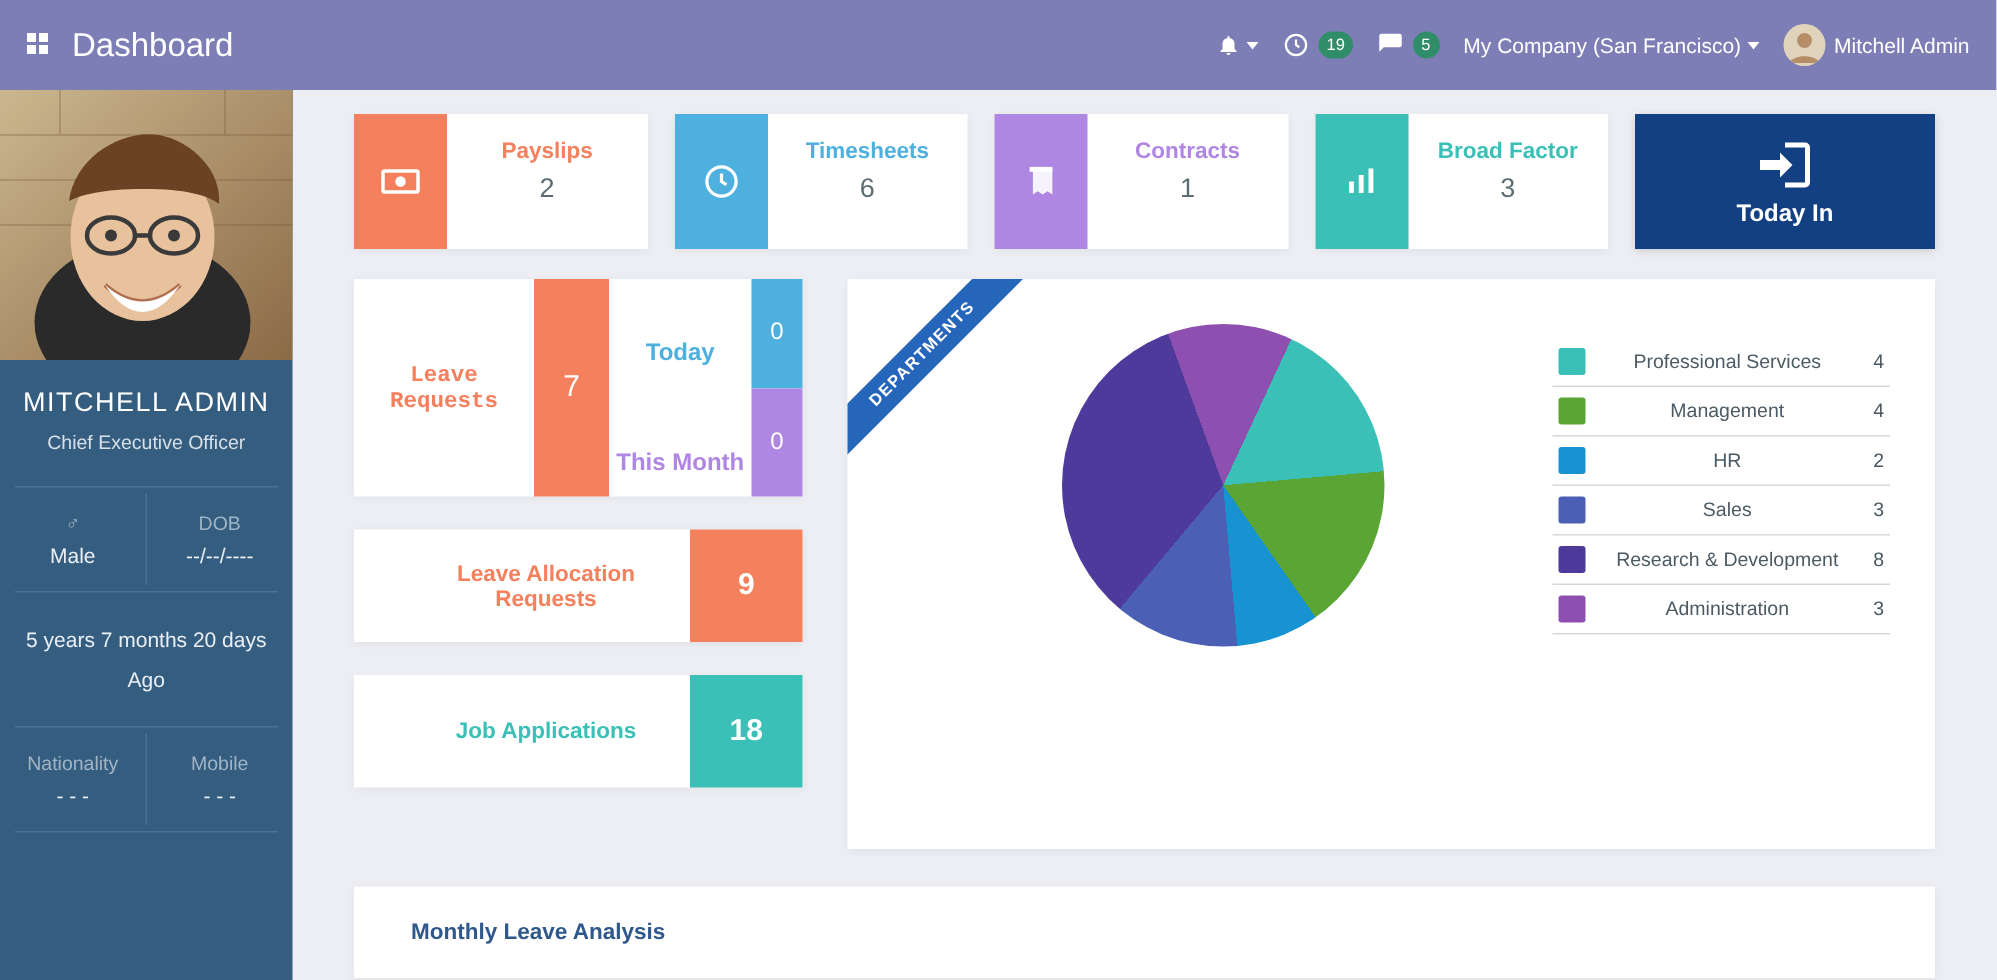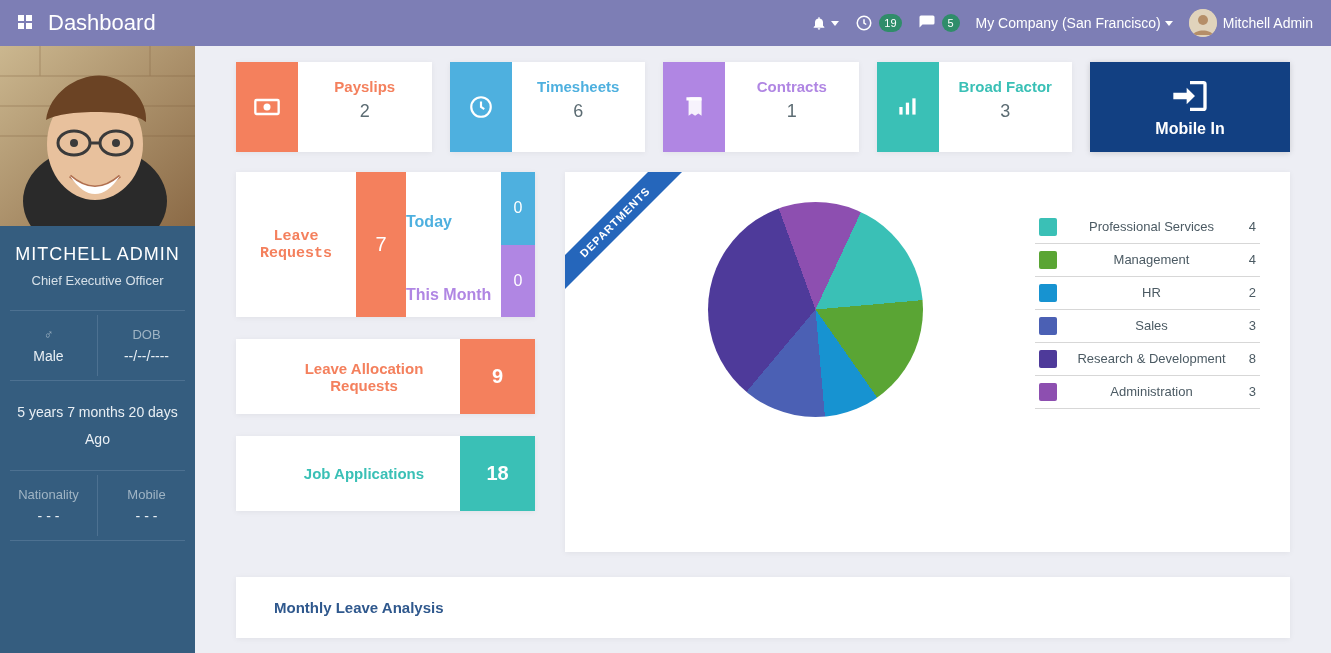--- a/index.html
+++ b/index.html
@@ -9,21 +9,21 @@
     --teal:#3ac0b6;
     --sky:#4eb0df;
     --lilac:#b086e3;
     --darkblue:#124082;
     --textgray:#809aa6;
   }
   *{box-sizing:border-box;font-family:Arial,Helvetica,sans-serif;}
   body{margin:0;background:#edeef4;}
 
   
-  .topbar{display:flex;align-items:center;height:46px;background:var(--purple);color:#fff;padding:4px 10px;}
+  .topbar{display:flex;align-items:center;height:60px;background:var(--purple);color:#fff;padding:4px 10px;}
   .topbar .apps{display:flex;align-items:center;justify-content:center;width:32px;height:32px;cursor:pointer;}
   .topbar .brand{font-size:22px;margin-left:6px;}
   .topbar .spacer{flex:1;}
   .topbar .it{display:flex;align-items:center;margin:0 8px;cursor:pointer;position:relative;font-size:14px;}
   .badge{display:inline-flex;align-items:center;justify-content:center;min-width:18px;height:18px;border-radius:9px;background:#2f8d6a;color:#fff;font-size:11px;margin-left:6px;padding:0 5px;}
   .avatar{width:28px;height:28px;border-radius:50%;background:#d9cbb6;display:inline-block;margin-right:6px;overflow:hidden;}
 
   .layout{display:flex;min-height:calc(100vh - 46px);}
 
   
@@ -55,21 +55,21 @@
 
   .row2{display:flex;gap:30px;margin-top:20px;align-items:flex-start;}
 
   .leftcol{width:310px;display:flex;flex-direction:column;gap:22px;}
 
   .leave-req{display:flex;height:145px;}
   .leave-req .lab{flex:0 0 120px;display:flex;align-items:center;justify-content:center;color:var(--orange);font-size:15px;font-weight:700;text-align:center;padding:8px;font-family:Liberation Mono, monospace;}
   .leave-req .total{flex:0 0 50px;background:var(--orange);color:#fff;font-size:20px;display:flex;align-items:center;justify-content:center;}
   .leave-req .sub{flex:1;display:flex;flex-direction:column;}
   .leave-req .subrow{flex:1;display:flex;align-items:center;}
-  .leave-req .subrow .slabel{flex:1;font-weight:700;color:var(--sky);margin-top:28px;}
+  .leave-req .subrow .slabel{flex:1;text-align:center;font-weight:700;color:var(--sky);margin-top:28px;}
   .leave-req .subrow .snum{width:34px;align-self:stretch;display:flex;align-items:center;justify-content:center;color:#fff;}
 
   .bar-card{display:flex;height:75px;align-items:stretch;}
   .bar-card .blabel{flex:1;display:flex;align-items:center;justify-content:center;font-weight:700;font-size:15px;padding:0 10px;text-align:center;margin-left:32px;}
   .bar-card .bnum{width:75px;display:flex;align-items:center;justify-content:center;color:#fff;font-size:20px;font-weight:700;}
 
   .dept{flex:1;position:relative;padding:30px;min-height:380px;}
   .ribbon{position:absolute;top:0;left:0;width:140px;height:140px;overflow:hidden;}
   .ribbon div{position:absolute;width:200px;background:#2566bb;color:#fff;text-align:center;font-size:11px;font-weight:700;letter-spacing:1px;transform:rotate(-45deg);top:38px;left:-50px;padding:6px 0;}
   .dept-content{display:flex;align-items:center;justify-content:center;height:100%;}
@@ -248,21 +248,21 @@
         </div>
         <div class="body">
           <div class="title" style="color:var(--teal)">Broad Factor</div>
           <div class="num">3</div>
         </div>
       </div>
       <div class="checkin">
         <svg viewBox="0 0 24 24" width="40" height="40" fill="#fff">
             <path d="M10 17l5-5-5-5v3H2v4h8v3zM20 3h-8v2h8v14h-8v2h8a2 2 0 0 0 2-2V5a2 2 0 0 0-2-2z"></path>
           </svg>
-        <div class="label">Mobile In</div>
+        <div class="label">Today In</div>
       </div>
     </div>
 
     <div class="row2">
       <div class="leftcol">
         <div class="card leave-req">
           <div class="lab">Leave Requests</div>
           <div class="total">7</div>
           <div class="sub">
             <div class="subrow">

